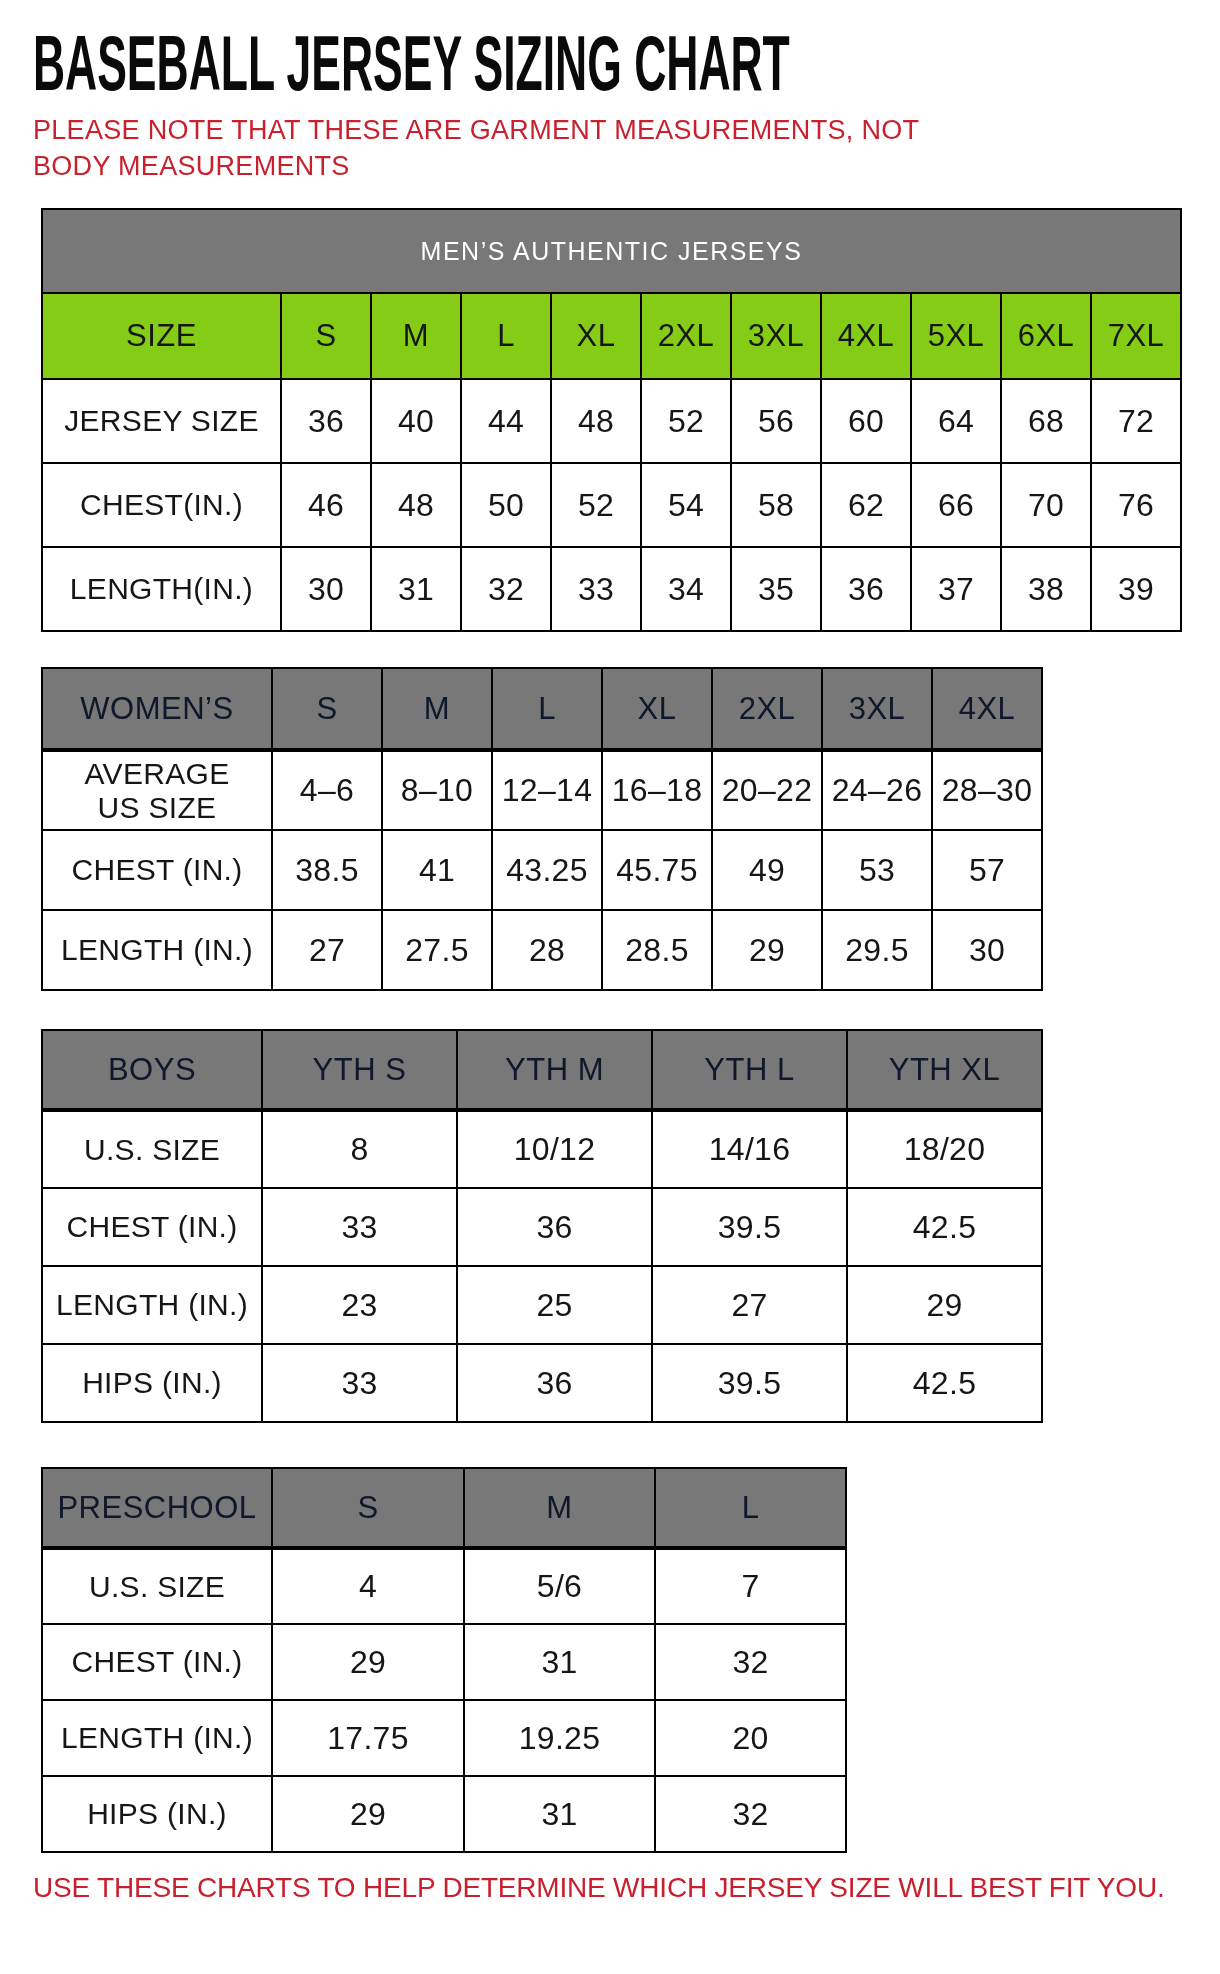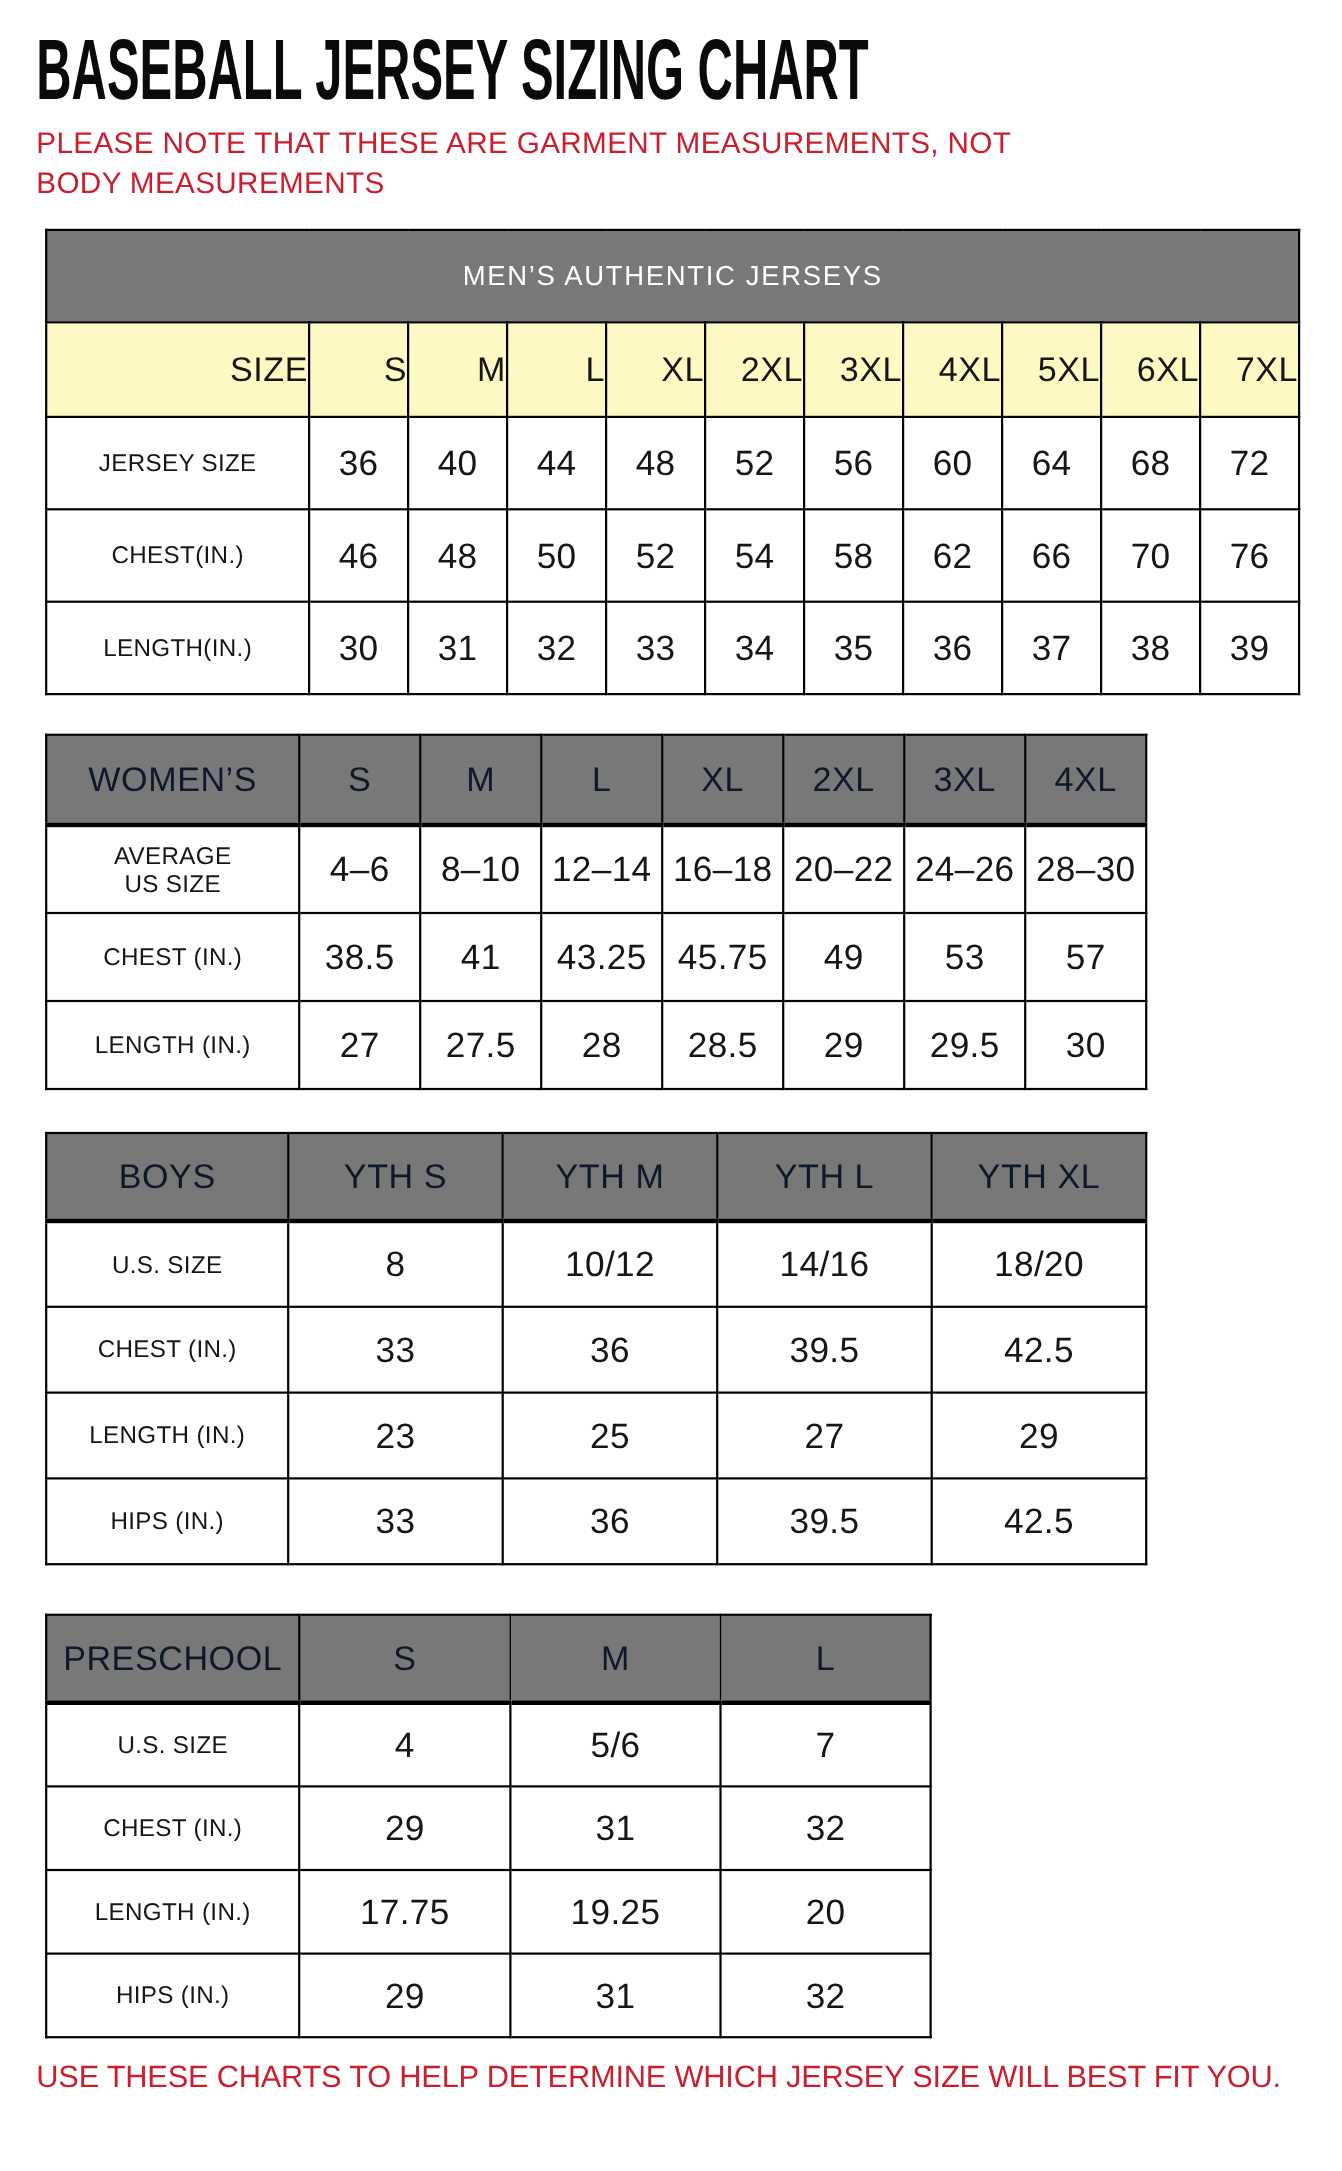--- a/index.html
+++ b/index.html
@@ -58,28 +58,28 @@
   }
   
   .size-table th.banner {
     background: #787878;
     color: #ffffff;
     font-size: 25px;
     letter-spacing: 1.5px;
   }
   
   .size-table th.col-hdr { font-size: 31px; letter-spacing: 0.5px; }
-  .t-mens th.col-hdr { background: #fef9c3; color: #161616; text-align: right; }
+  .t-mens th.col-hdr { background: #84cc16; color: #161616; }
   .t-womens th.col-hdr, .t-boys th.col-hdr, .t-pre th.col-hdr {
     background: #787878;
     color: #0f172a;
     border-bottom-width: 4px;
   }
   
-  .size-table th.row-label { font-size: 22px; letter-spacing: 0.3px; white-space: pre-line; margin-left: 35px; }
+  .size-table th.row-label { font-size: 30px; letter-spacing: 0.3px; white-space: pre-line; margin-left: 35px; }
   .size-table td.val { font-size: 32px; letter-spacing: 0.3px; }
 
   
   .t-mens tr.banner-row   { height: 84px; }
   .t-mens tr.cols-row     { height: 86px; }
   .t-mens tbody tr        { height: 84px; }
   .t-womens tr.cols-row   { height: 82px; }
   .t-womens tbody tr      { height: 80px; }
   .t-boys tr.cols-row     { height: 80px; }
   .t-boys tbody tr        { height: 78px; }

